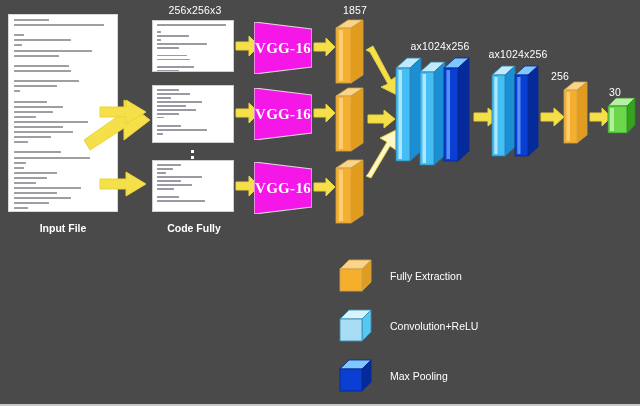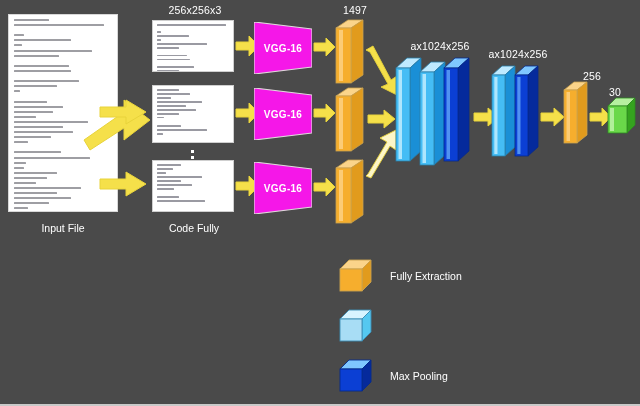--- a/index.html
+++ b/index.html
@@ -21,20 +21,21 @@
     font-size:10.5px;
     letter-spacing:.2px;
     white-space:nowrap;
     text-align:center;
   }
   .stage-label{
     color:#ffffff;
     font-size:10.5px;
     white-space:nowrap;
     text-align:center;
+    font-weight:bold;
   }
 
   
   .doc{
     background:#ffffff;
     border:1px solid #d8d8d8;
     box-sizing:border-box;
     overflow:hidden;
     padding:4px 5px;
   }
@@ -72,22 +73,23 @@
   .arrow svg{display:block;overflow:visible;}
 
   
   .vgg{
     position:absolute;
   }
   .vgg svg{display:block;}
   .vgg .txt{
     position:absolute;inset:0;
     display:flex;align-items:center;justify-content:center;
-    color:#ffffff;font-size:10px;font-weight:600;letter-spacing:.3px;
+    color:#ffffff;font-size:15px;font-weight:600;letter-spacing:.3px;
     pointer-events:none;
+    font-family:Liberation Serif, serif;
   }
 
   
   .slab{position:absolute;}
   .slab svg{display:block;overflow:visible;}
 
   
   #legend{position:absolute;left:340px;top:258px;}
   .leg-row{display:flex;align-items:center;height:36px;margin-bottom:14px;}
   .leg-cube{width:32px;height:32px;margin-right:18px;flex:0 0 32px;}
@@ -95,27 +97,27 @@
   .leg-txt{color:#ffffff;font-size:10.5px;white-space:nowrap;}
 </style>
 </head>
 <body>
 
 <div class="stage">
 
   <div class="abs dim-label" style="left:150px;top:4px;width:90px;text-align:center;">256x256x3</div>
 
 
-  <div class="abs dim-label" style="left:325px;top:4px;width:60px;">1497</div>
+  <div class="abs dim-label" style="left:325px;top:4px;width:60px;">1857</div>
 
   <div class="abs dim-label" style="left:392px;top:40px;width:96px;">ax1024x256</div>
 
   <div class="abs dim-label" style="left:470px;top:48px;width:96px;">ax1024x256</div>
 
-  <div class="abs dim-label" style="left:540px;top:70px;width:40px;margin-left:32px;">256</div>
+  <div class="abs dim-label" style="left:540px;top:70px;width:40px;">256</div>
 
   <div class="abs dim-label" style="left:600px;top:86px;width:30px;">30</div>
 
   <div class="abs doc big" style="left:8px;top:14px;width:110px;height:198px;">
     <div class="ln" style="width:36%"></div>
     <div class="ln" style="width:92%"></div>
     <div class="ln sp"></div>
     <div class="ln" style="width:10%"></div>
     <div class="ln" style="width:58%"></div>
     <div class="ln" style="width:8%"></div>
@@ -422,20 +424,21 @@
     </div>
 
     <div class="leg-row">
       <span class="leg-cube">
         <svg width="32" height="32" viewBox="0 0 32 32">
           <polygon points="0,9 9,0 31,0 22,9" fill="#d8f4ff" stroke="#3d8fb5" stroke-width=".9"></polygon>
           <polygon points="22,9 31,0 31,22 22,31" fill="#55c8f0" stroke="#3d8fb5" stroke-width=".9"></polygon>
           <rect x="0" y="9" width="22" height="22" fill="#a8ddf5" stroke="#3d8fb5" stroke-width=".9"></rect>
         </svg>
       </span>
+      <span class="leg-txt">Convolution+ReLU</span>
     </div>
 
     <div class="leg-row">
       <span class="leg-cube">
         <svg width="32" height="32" viewBox="0 0 32 32">
           <polygon points="0,9 9,0 31,0 22,9" fill="#7fc7ff" stroke="#062a8c" stroke-width=".9"></polygon>
           <polygon points="22,9 31,0 31,22 22,31" fill="#052a9c" stroke="#062a8c" stroke-width=".9"></polygon>
           <rect x="0" y="9" width="22" height="22" fill="#0b3fd4" stroke="#062a8c" stroke-width=".9"></rect>
         </svg>
       </span>

